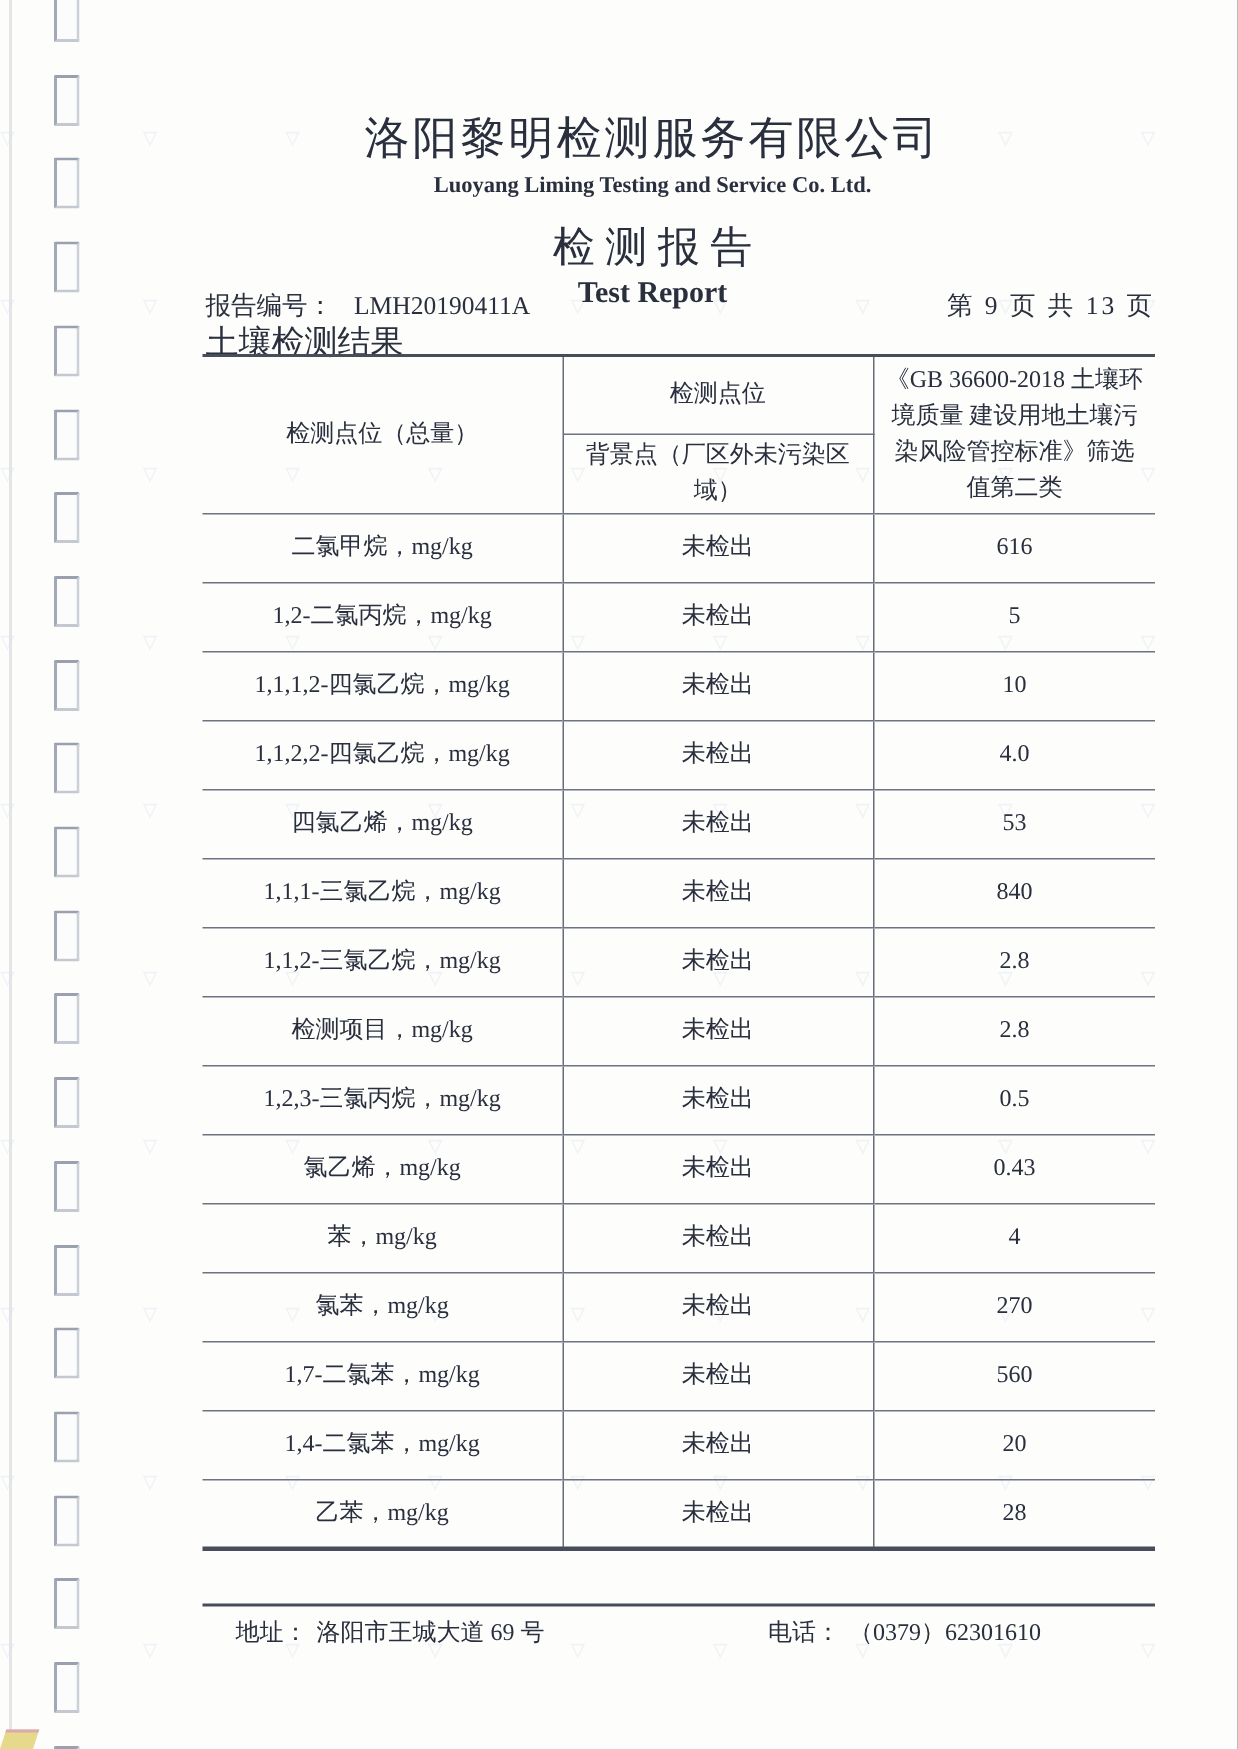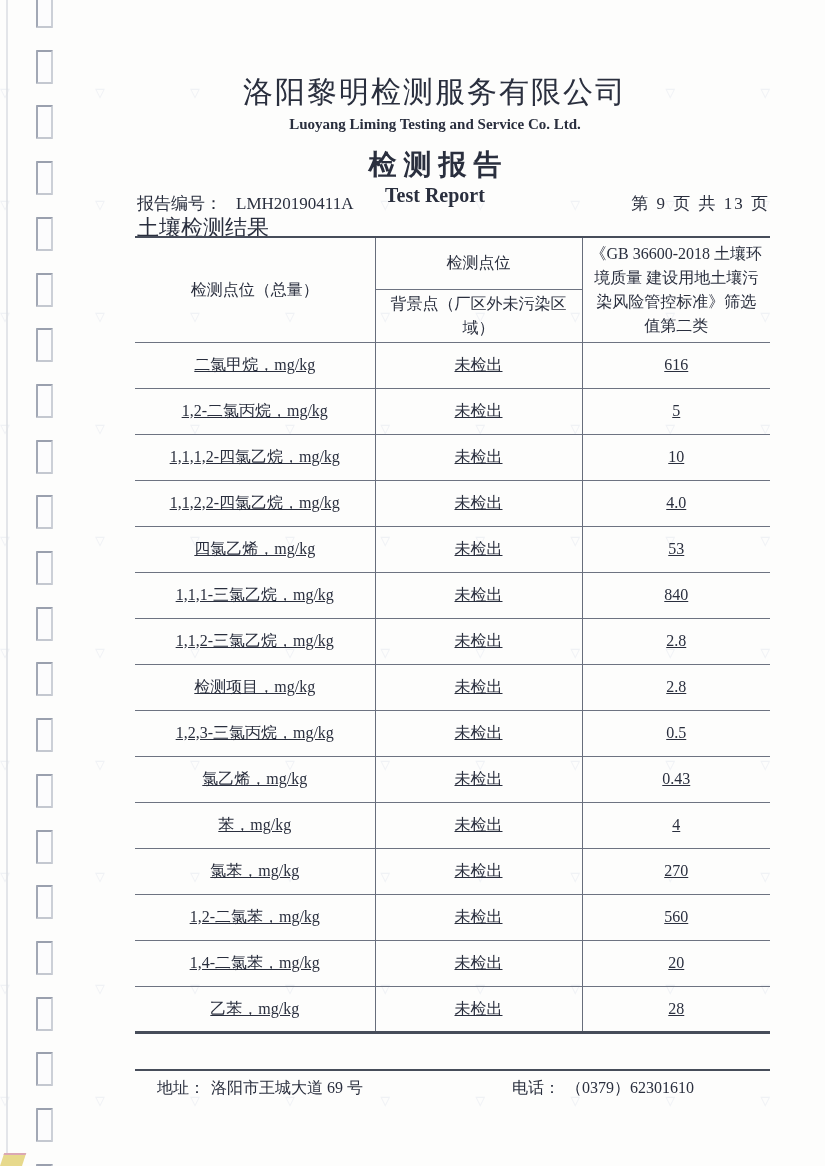--- a/index.html
+++ b/index.html
@@ -46,21 +46,21 @@
   .company-cn {
     position:absolute; left:0; top:72px; width:100%;
     font-size:30px; font-weight:500; letter-spacing:2px; margin:0;
   }
   .company-en {
     position:absolute; left:0; top:116px; width:100%;
     font-size:15px; font-weight:bold;
   }
   .report-cn {
     position:absolute; left:0; top:146px; width:100%;
-    font-size:28px; font-weight:700;
+    font-size:28px; font-weight:400;
   }
   .report-en {
     position:absolute; left:0; top:184px; width:100%;
     font-size:20px; font-weight:bold;
   }
   .meta-row {
     position:absolute; left:137px; top:192px; width:633px;
     display:flex; justify-content:space-between; align-items:baseline;
     font-size:17px;
   }
@@ -79,21 +79,21 @@
   table.results col.c1 { width:240px; }
   table.results col.c2 { width:207px; }
   table.results col.c3 { width:188px; }
   table.results th, table.results td {
     font-weight:normal; text-align:center; vertical-align:middle;
     padding:2px 6px; line-height:1.5;
   }
   table.results thead th.v, table.results td.v { border-left:1px solid #676d7b; }
   table.results thead tr.sub th { border-top:1px solid #6d7381;margin-top:44px; }
   table.results thead tr { height:52px; }
-  table.results tbody tr { height:46px; border-top:1px solid #6d7381;text-decoration:underline; }
+  table.results tbody tr { height:46px; border-top:1px solid #6d7381; }
   .std-header { line-height:1.6; }
   .footer-rule {
     position:absolute; left:135px; top:1069px; width:635px; height:0;
     border-top:2px solid #474d5a;
   }
   .footer-addr { position:absolute; left:157px; top:1078px; font-size:16px; }
   .footer-phone { position:absolute; left:512px; top:1078px; font-size:16px; }
   .footer-addr .lbl, .footer-phone .lbl { margin-right:6px; }
 </style>
 </head>
@@ -226,21 +226,21 @@
           <td>苯，mg/kg</td>
           <td class="v">未检出</td>
           <td class="v">4</td>
         </tr>
         <tr>
           <td>氯苯，mg/kg</td>
           <td class="v">未检出</td>
           <td class="v">270</td>
         </tr>
         <tr>
-          <td>1,2-二氯苯，mg/kg</td>
+          <td>1,7-二氯苯，mg/kg</td>
           <td class="v">未检出</td>
           <td class="v">560</td>
         </tr>
         <tr>
           <td>1,4-二氯苯，mg/kg</td>
           <td class="v">未检出</td>
           <td class="v">20</td>
         </tr>
         <tr>
           <td>乙苯，mg/kg</td>

